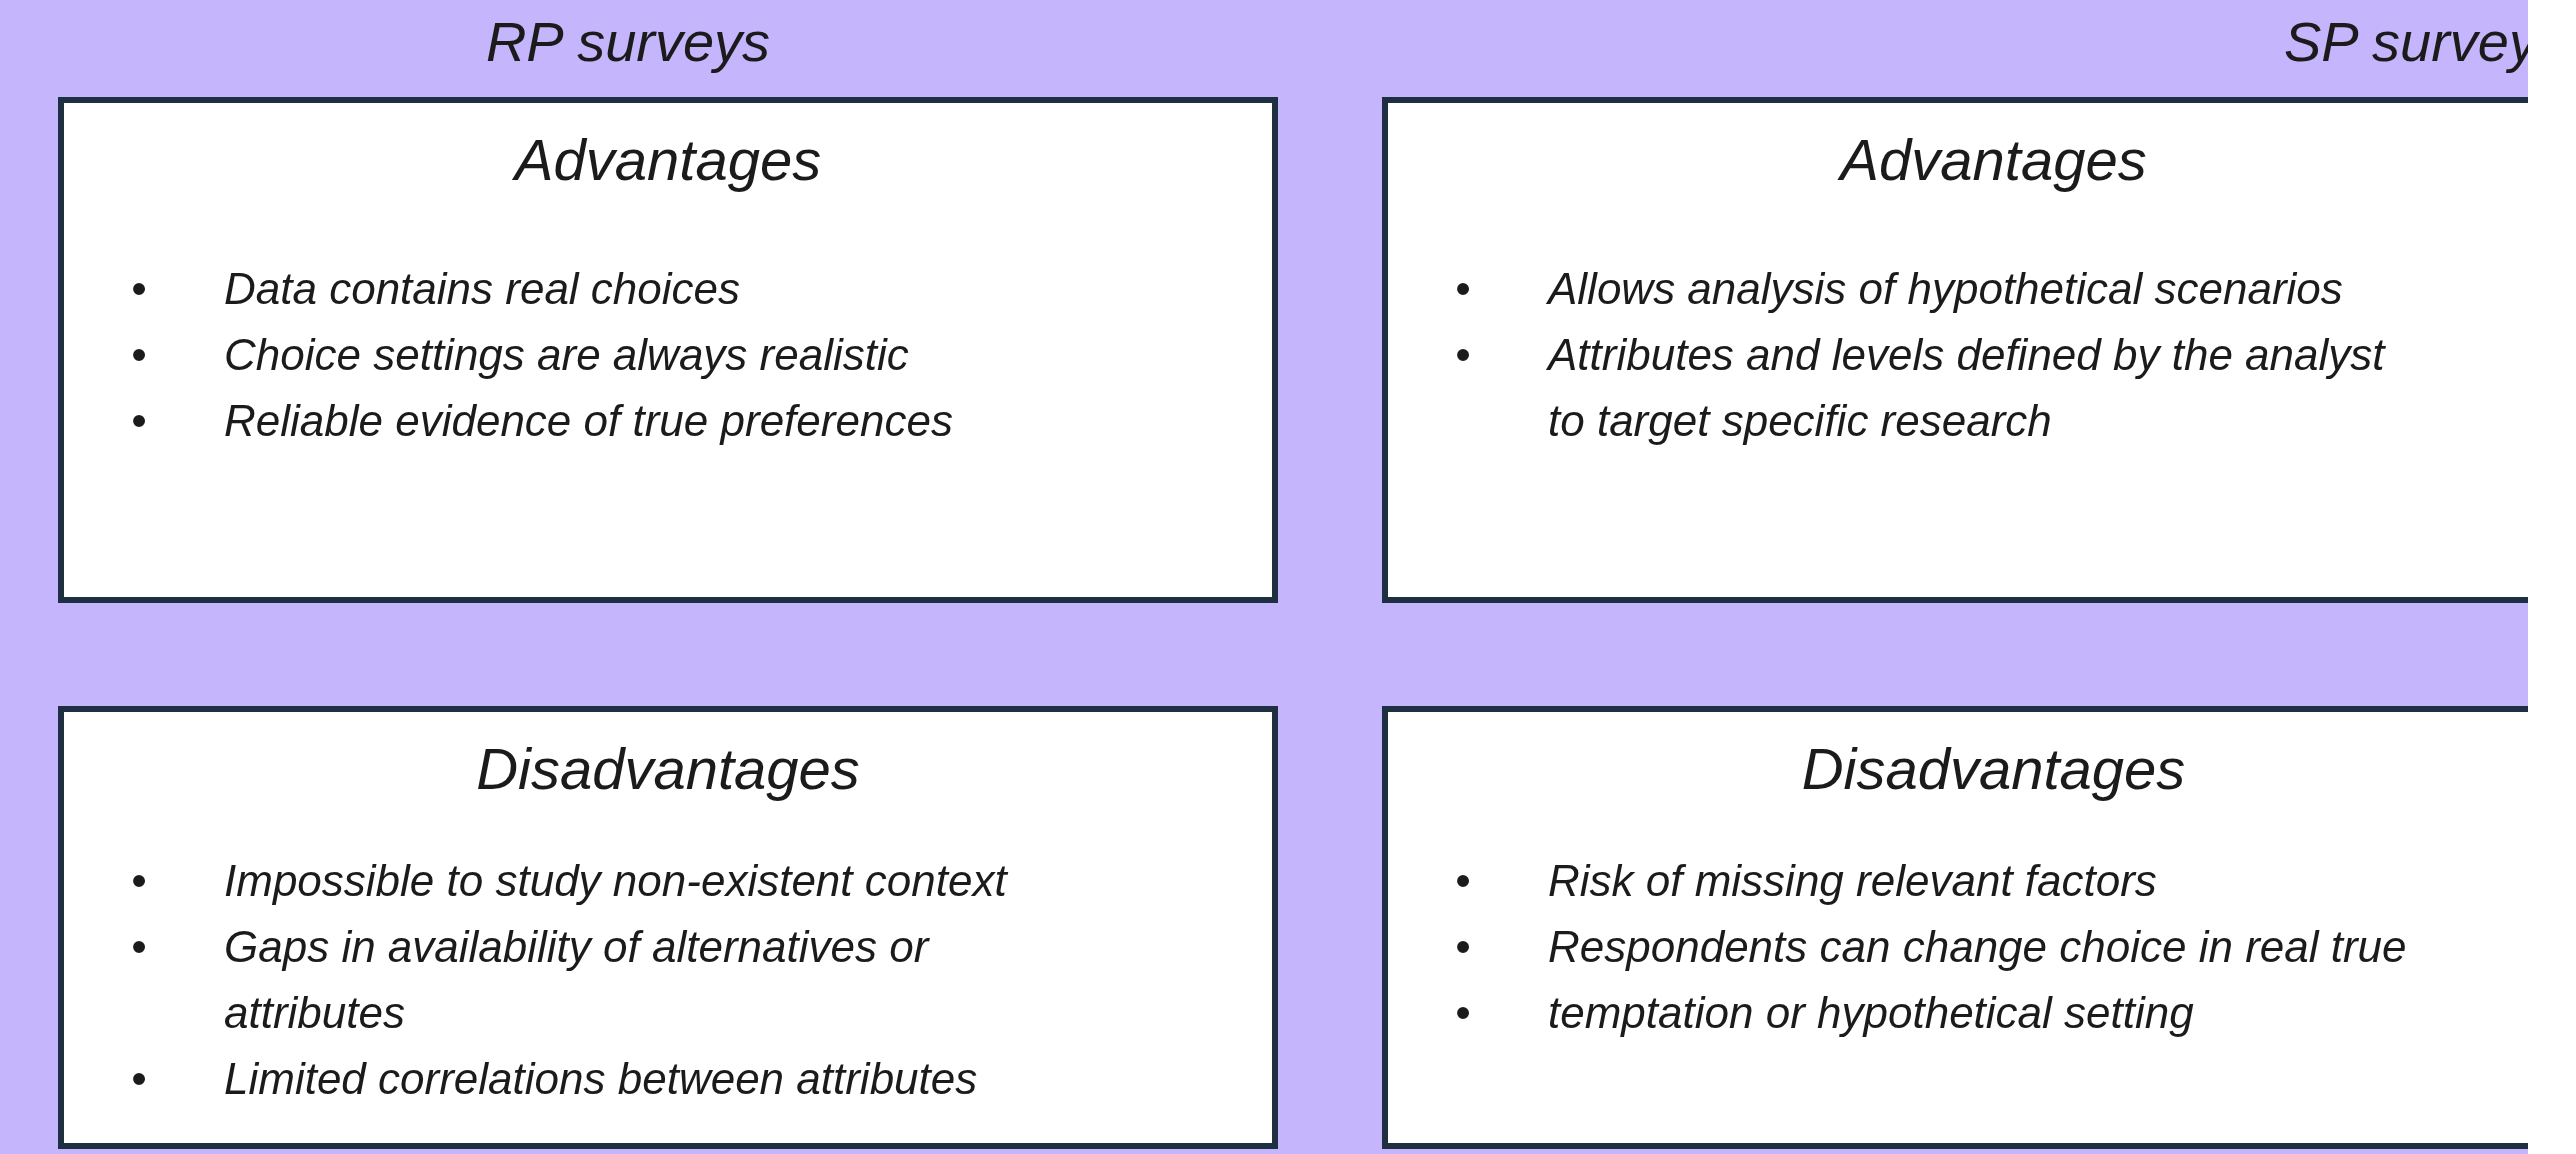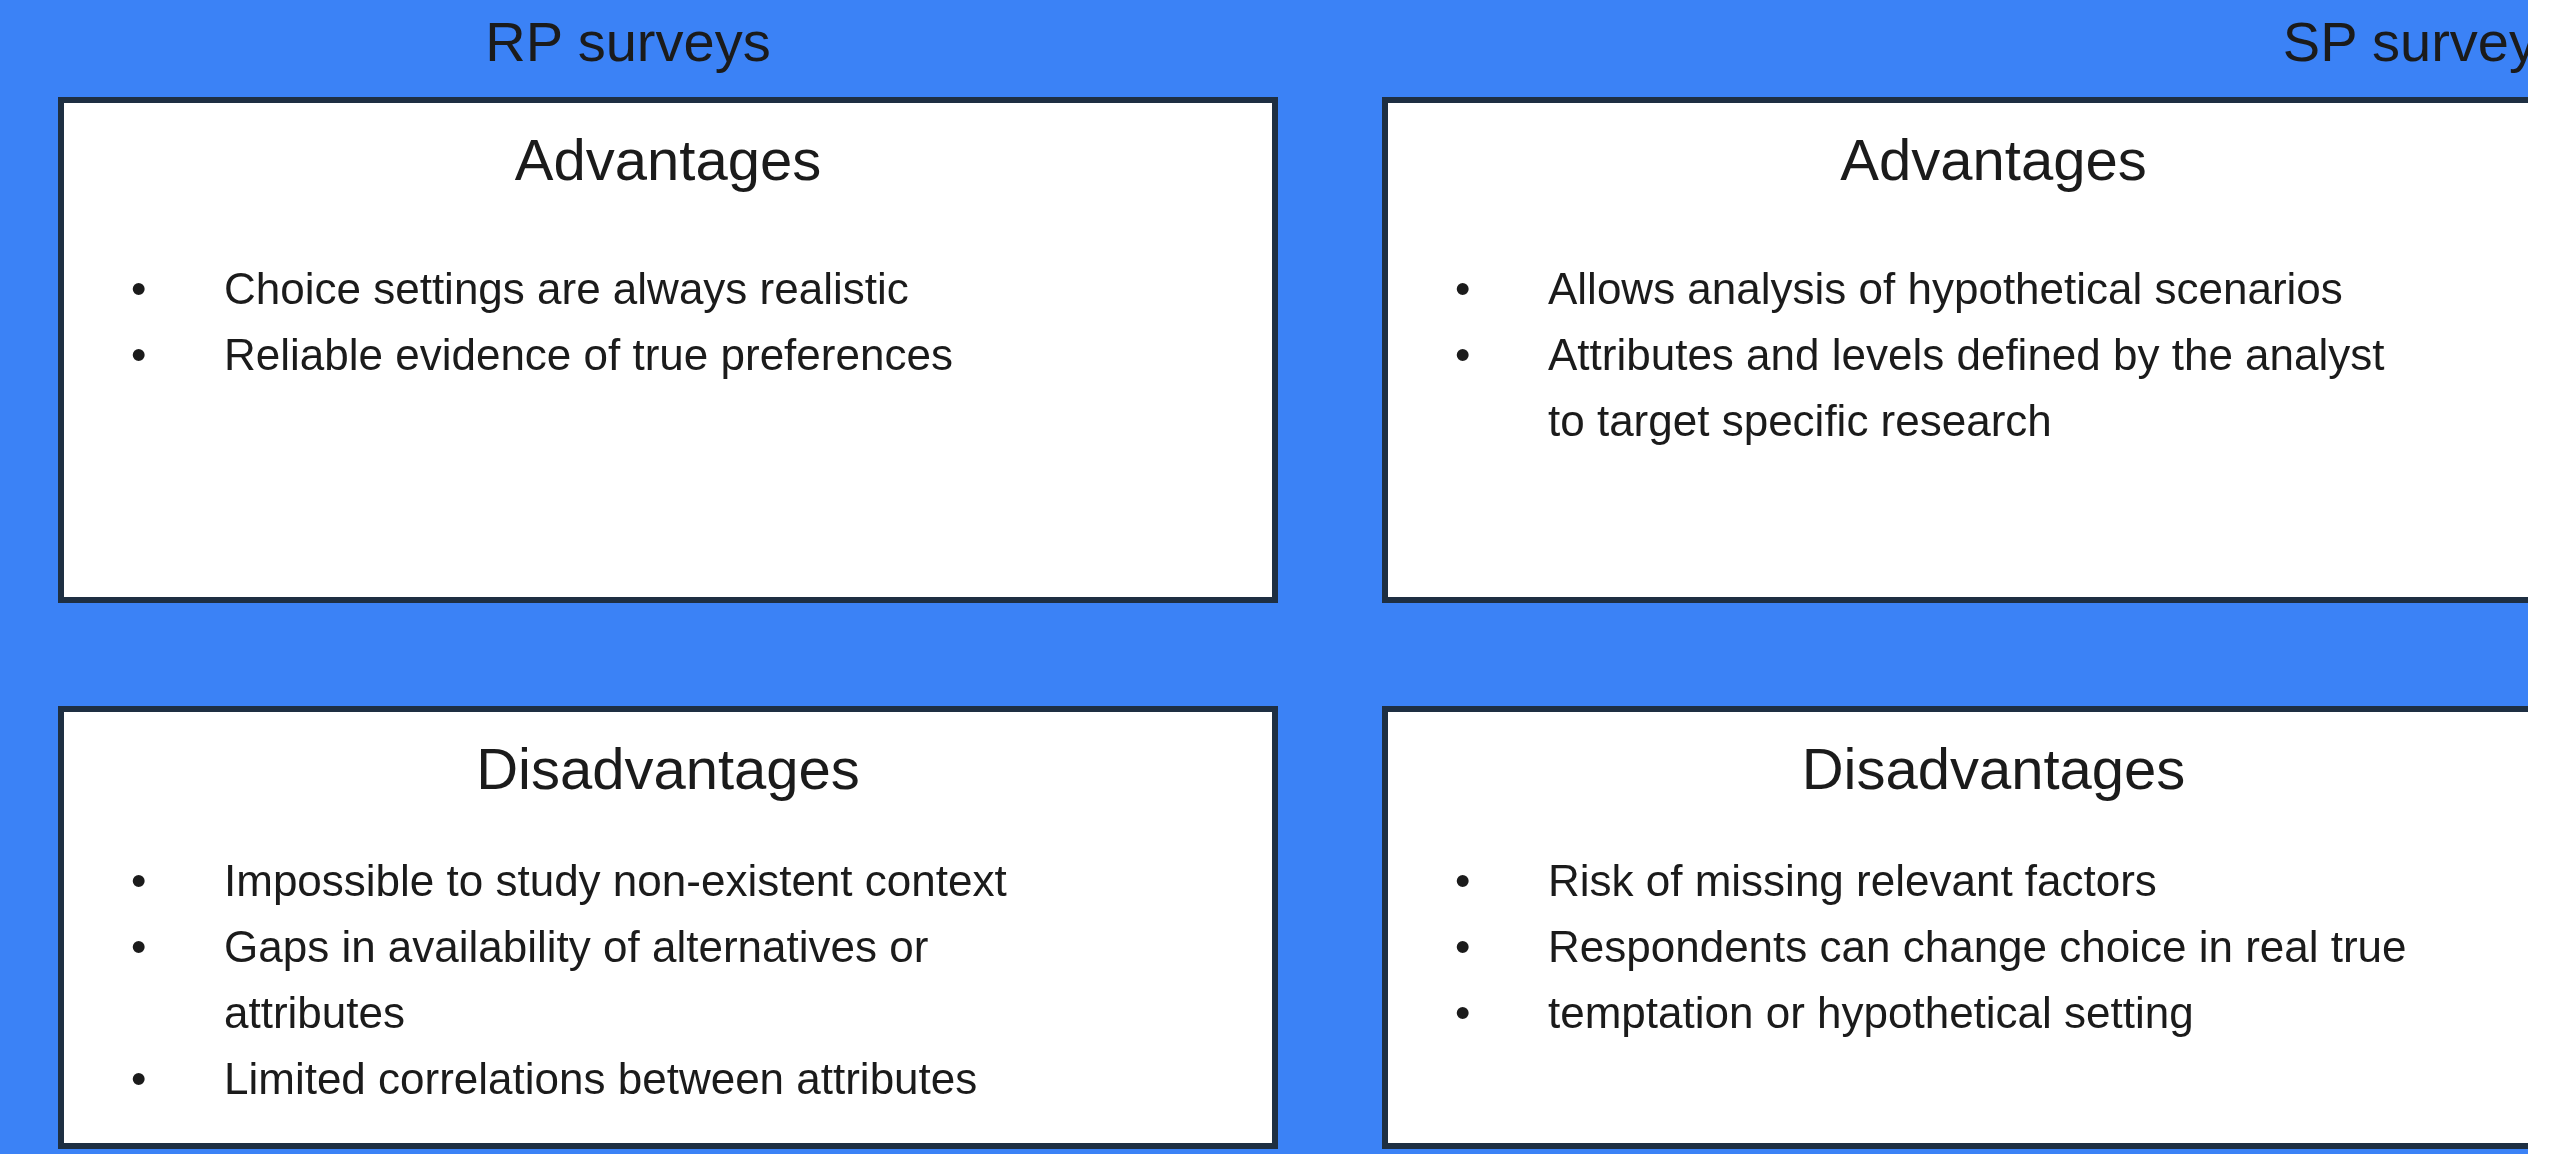--- a/index.html
+++ b/index.html
@@ -6,22 +6,23 @@
     margin: 0;
     padding: 0;
     background: #ffffff;
     font-family: "Liberation Sans", sans-serif;
     color: #1b1b1b;
   }
   .canvas {
     position: relative;
     width: 2528px;
     height: 1155px;
-    background: #3b82f6;
+    background: #c4b5fd;
     overflow: hidden;
+    font-style: italic;
   }
   .col-title {
     position: absolute;
     top: 5.4px;
     height: 73px;
     font-size: 56px;
     line-height: 73px;
     text-align: center;
     color: #1b1b1b;
     letter-spacing: 0px;
@@ -81,20 +82,23 @@
 
 <div class="canvas">
 
   <div class="col-title left">RP surveys</div>
   <div class="col-title right">SP surveys</div>
 
   <div class="box tl">
     <div class="box-heading">Advantages</div>
     <ul class="bullets">
       <li>
+        <span class="line">Data contains real choices</span>
+      </li>
+      <li>
         <span class="line">Choice settings are always realistic</span>
       </li>
       <li>
         <span class="line">Reliable evidence of true preferences</span>
       </li>
     </ul>
   </div>
 
   <div class="box tr">
     <div class="box-heading">Advantages</div>

